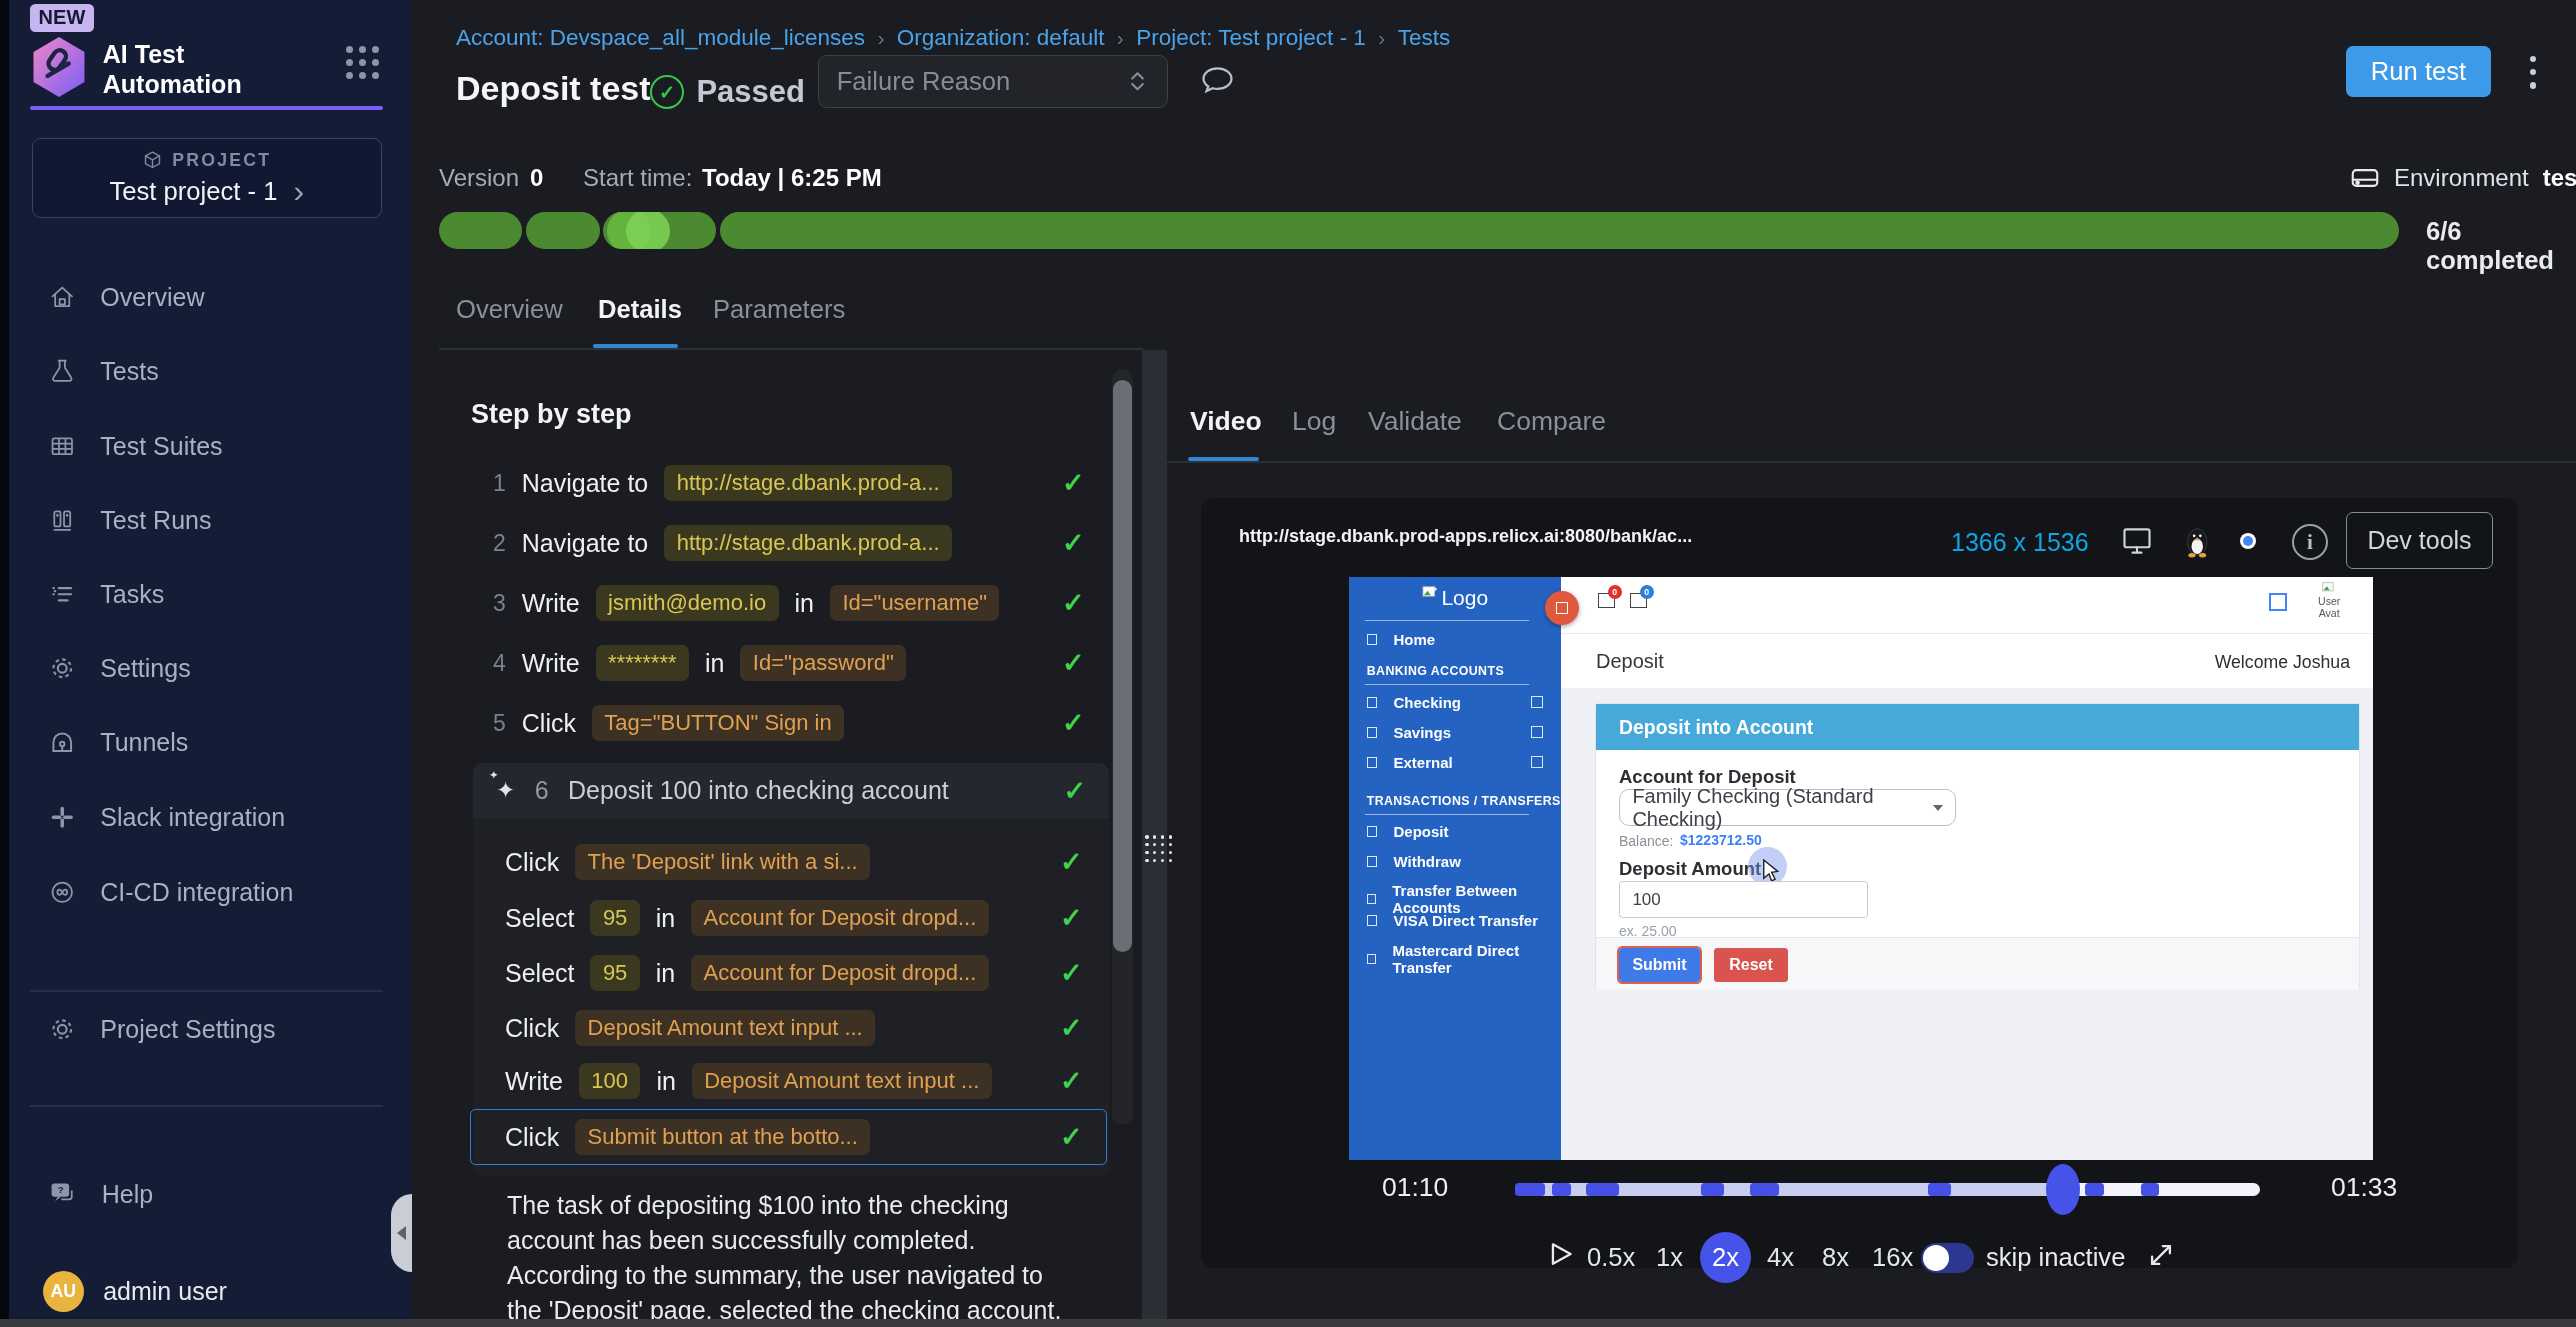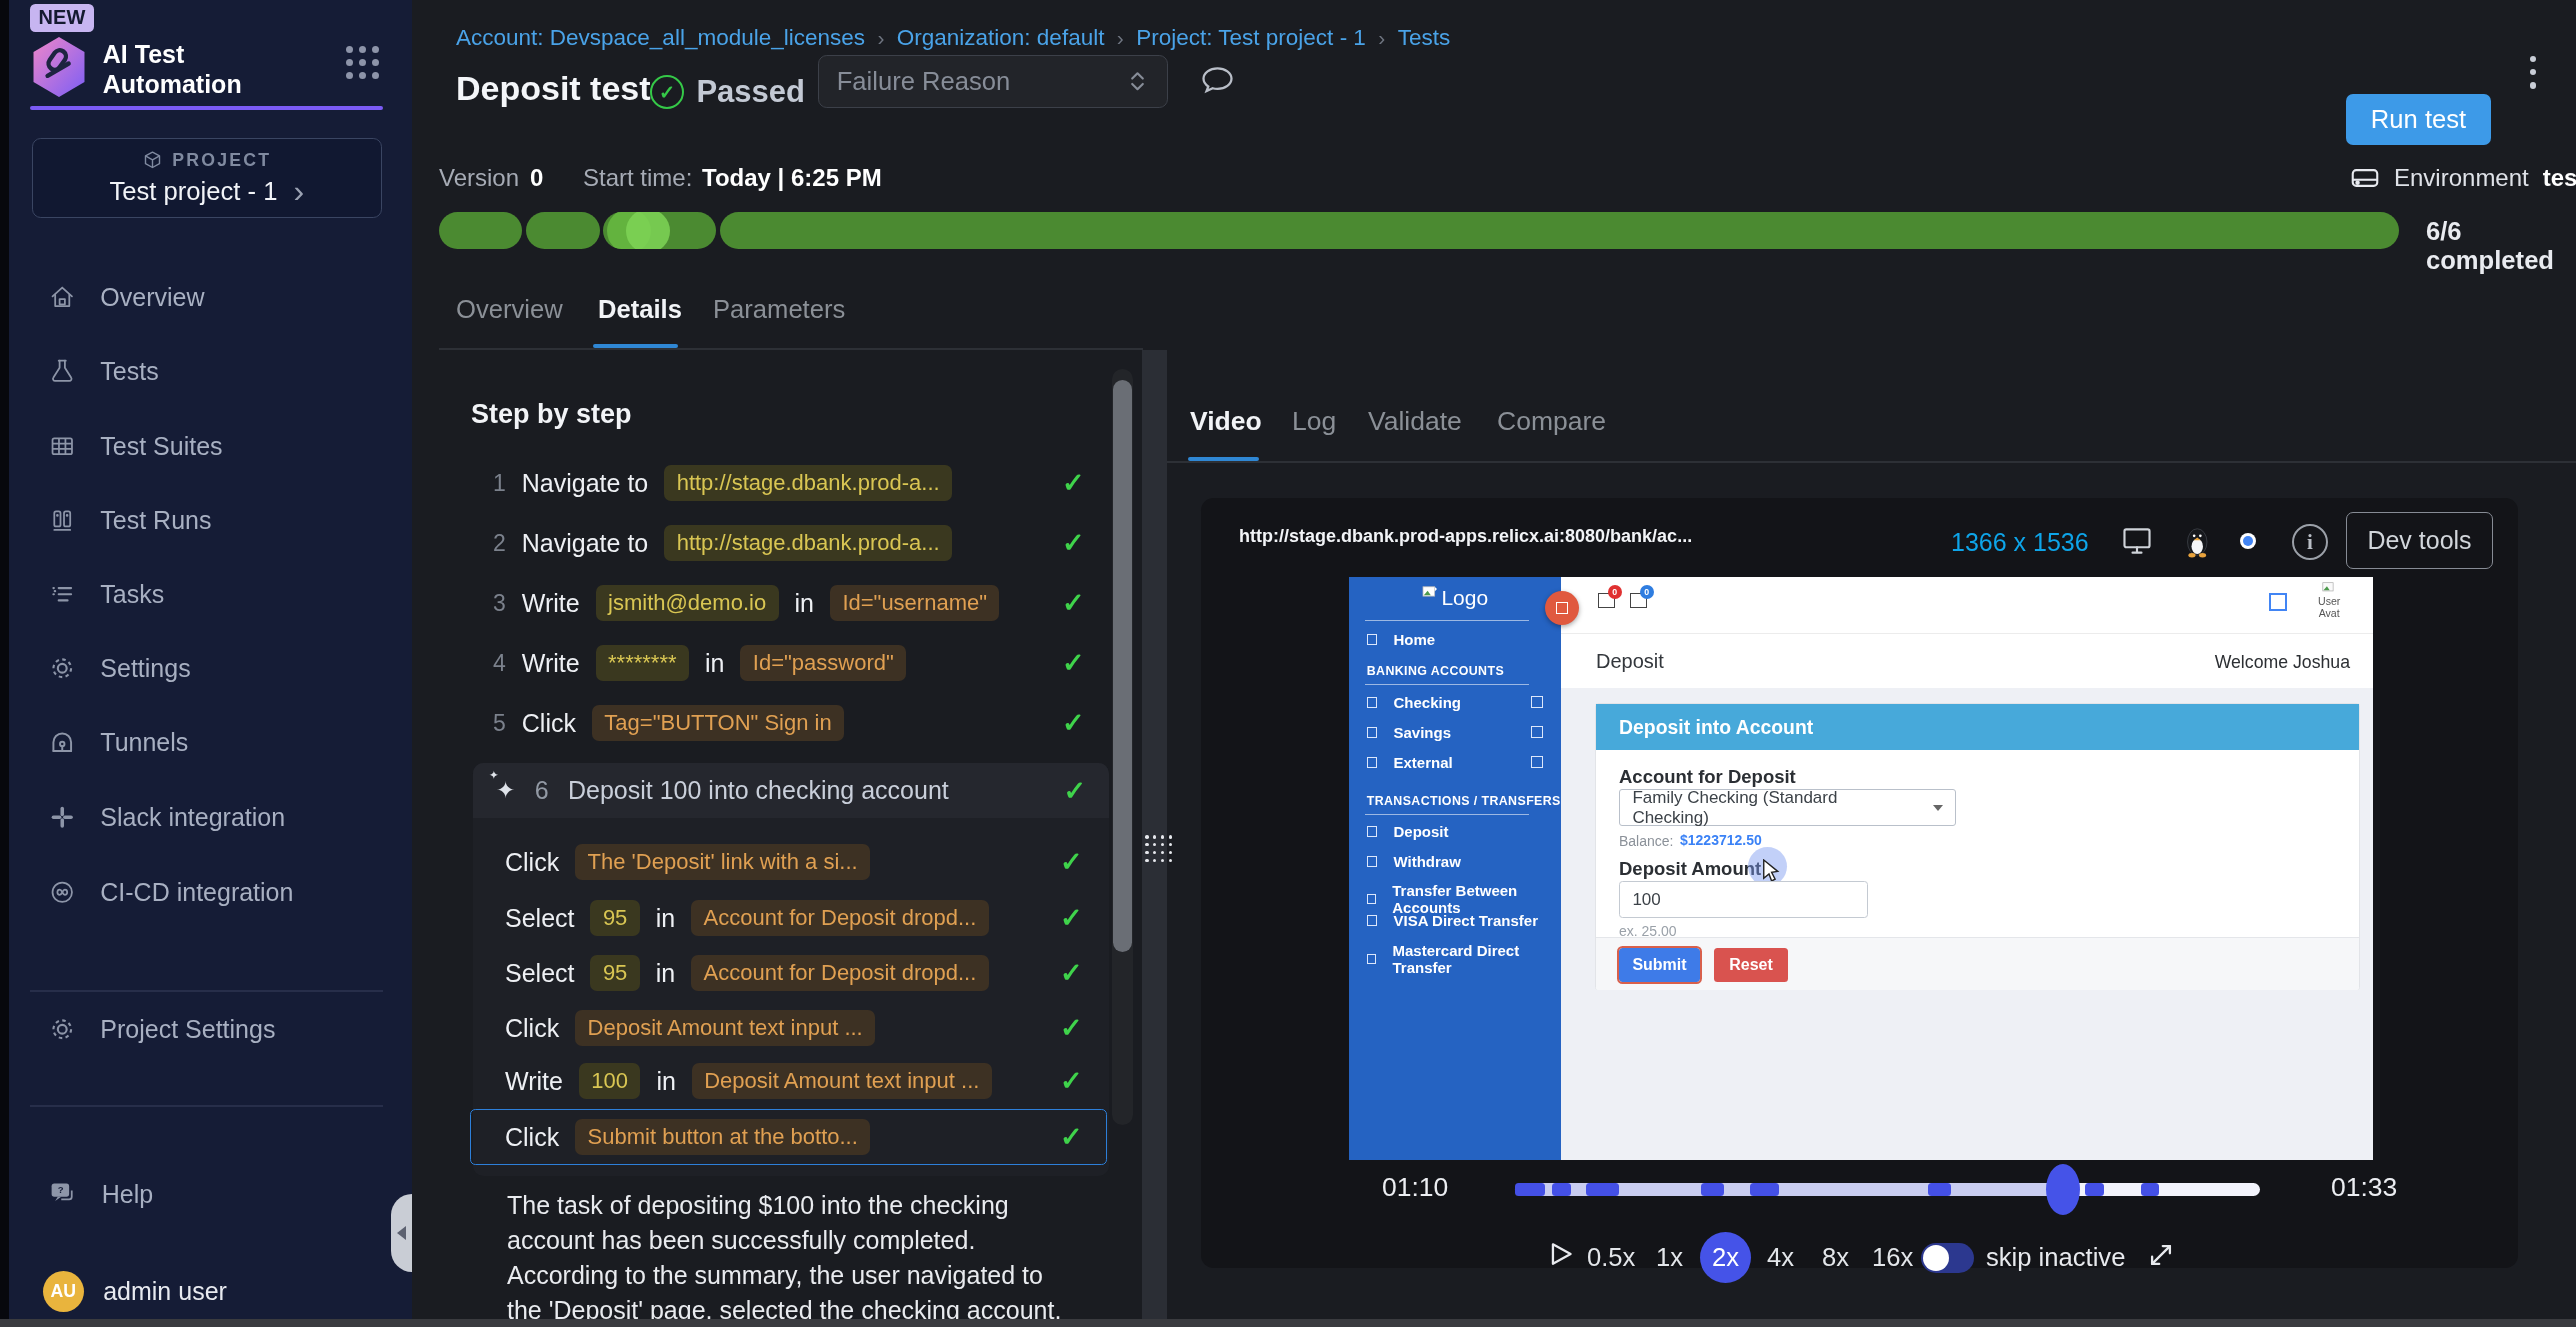--- a/index.html
+++ b/index.html
@@ -28,21 +28,21 @@
   
   .crumbs{position:absolute;left:456px;top:25px;font-size:22.5px;color:#4aa3e8;display:flex;gap:12.4px;align-items:center;}
   .crumb{cursor:pointer;}
   .crumb-sep{color:#6f7581;font-size:21px;}
   .page-title{position:absolute;left:456px;top:69px;font-size:34px;font-weight:bold;color:#f4f6f9;}
   .passed-wrap{position:absolute;left:650px;top:74px;display:flex;align-items:center;gap:12.4px;}
   .pass-circ{width:30px;height:30px;border:2.6px solid #35c948;border-radius:50%;color:#35c948;font-size:19.4px;display:flex;align-items:center;justify-content:center;font-weight:bold;}
   .pass-txt{color:#c3c9d4;font-size:31px;font-weight:600;}
   .fail-select{position:absolute;left:818px;top:55px;width:350px;height:53px;border:1.8px solid #3c4049;background:#222429;border-radius:8.8px;display:flex;align-items:center;justify-content:space-between;padding:0 17.7px;box-sizing:border-box;color:#878d98;font-size:25.6px;cursor:pointer;}
   .comment-icon{position:absolute;left:1199px;top:64px;cursor:pointer;}
-  .run-btn{position:absolute;left:2346px;top:46px;width:145px;height:51px;background:#3d9ae8;border-radius:7px;color:#fff;font-size:25.6px;display:flex;align-items:center;justify-content:center;cursor:pointer;margin-top:48px;}
+  .run-btn{position:absolute;left:2346px;top:46px;width:145px;height:51px;background:#3d9ae8;border-radius:7px;color:#fff;font-size:25.6px;display:flex;align-items:center;justify-content:center;cursor:pointer;}
   .kebab{position:absolute;left:2530px;top:56px;display:flex;flex-direction:column;gap:7px;cursor:pointer;}
   .kebab i{width:6.2px;height:6.2px;border-radius:50%;background:#c8cdd6;}
 
   .meta-label{color:#a6abb5;font-size:24px;}
   .meta-value{color:#fff;font-size:24px;font-weight:bold;}
   .env-wrap{position:absolute;left:2350px;top:164px;display:flex;align-items:center;gap:14px;white-space:nowrap;}
 
   .progress{position:absolute;left:439px;top:212px;height:37px;display:flex;gap:3.5px;}
   .pseg{height:37px;background:#4b8a31;border-radius:18.5px;position:relative;overflow:hidden;}
   .pulse1{position:absolute;left:3.5px;top:-3.5px;width:44px;height:44px;border-radius:50%;background:#63b33e;}
@@ -114,21 +114,21 @@
   .rec-circ{position:absolute;left:196px;top:14px;width:34px;height:34px;border-radius:50%;background:#e0593f;display:flex;align-items:center;justify-content:center;box-shadow:0 1.8px 5.3px rgba(0,0,0,.35);}
   .rec-circ i{width:9.7px;height:9.7px;border:1.8px solid #fff;}
   .b-topbar{position:absolute;left:212px;top:0;width:812px;height:56px;background:#fff;}
   .win-ic{position:absolute;top:16px;width:15px;height:13.2px;border:1.8px solid #444;}
   .badge{position:absolute;top:-8.8px;left:8.8px;width:14px;height:14px;border-radius:50%;color:#fff;font-size:8.8px;font-weight:bold;display:flex;align-items:center;justify-content:center;}
   .b-head{position:absolute;left:212px;top:56px;width:812px;height:56px;background:#fff;border-top:0.9px solid #ececec;border-bottom:0.9px solid #e0e0e0;box-sizing:border-box;}
   .b-content{position:absolute;left:212px;top:111px;width:812px;height:471px;background:#eef0f5;}
   .b-card{position:absolute;left:34px;top:15px;width:765px;height:287px;background:#fff;border:0.9px solid #e2e4e8;border-radius:2.6px;box-sizing:border-box;}
   .b-card-head{position:absolute;left:0;top:0;width:100%;height:46px;background:#47a9da;color:#fff;font-size:19.4px;font-weight:bold;display:flex;align-items:center;padding-left:23px;box-sizing:border-box;}
   .b-label{position:absolute;left:23px;font-size:18.5px;font-weight:bold;color:#2b2f34;}
-  .b-select{position:absolute;left:23px;top:85px;width:337px;height:37px;border:0.9px solid #b9c0ca;border-radius:3px;background:#fff;display:flex;align-items:center;justify-content:space-between;padding:0 12.4px;box-sizing:border-box;font-size:17px;color:#3c4248;gap:16px;}
+  .b-select{position:absolute;left:23px;top:85px;width:337px;height:37px;border:0.9px solid #b9c0ca;border-radius:10px;background:#fff;display:flex;align-items:center;justify-content:space-between;padding:0 12.4px;box-sizing:border-box;font-size:20px;color:#3c4248;gap:16px;}
   .caret{width:0;height:0;border-left:5.3px solid transparent;border-right:5.3px solid transparent;border-top:6.2px solid #666;}
   .b-input{position:absolute;left:23px;top:177px;width:249px;height:37px;border:0.9px solid #c4cad2;border-radius:3.5px;background:#fff;display:flex;align-items:center;padding:0 12.4px;box-sizing:border-box;font-size:17px;color:#3c4248;}
   .b-foot{position:absolute;left:0;top:233px;width:100%;height:53px;background:#f6f7f9;border-top:0.9px solid #e4e6ea;border-radius:0 0 2.6px 2.6px;box-sizing:border-box;}
   .b-submit{position:absolute;left:23px;top:9.7px;width:81px;height:34px;background:#3e7be8;color:#fff;font-size:16px;font-weight:bold;border-radius:3.5px;display:flex;align-items:center;justify-content:center;outline:2.6px solid #d8604c;}
   .b-reset{position:absolute;left:118px;top:9.7px;width:74px;height:34px;background:#d9534f;color:#fff;font-size:16px;font-weight:bold;border-radius:3.5px;display:flex;align-items:center;justify-content:center;}
   .cursor-halo{position:absolute;left:152px;top:143px;width:39px;height:39px;border-radius:50%;background:rgba(120,150,240,.45);}
 
   .bottom-strip{position:absolute;left:0;top:1319px;width:2576px;height:8.8px;background:#3a3b3f;}
   .edge-strip{position:absolute;left:0;top:0;width:8.8px;height:1328px;background:#07080d;}
 </style>

